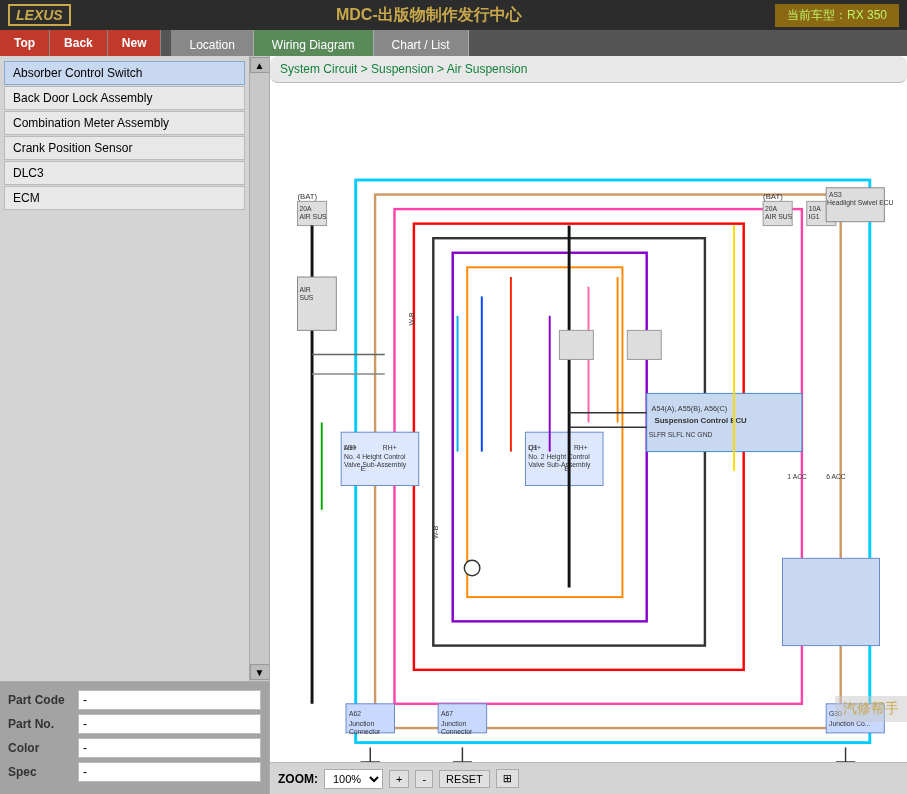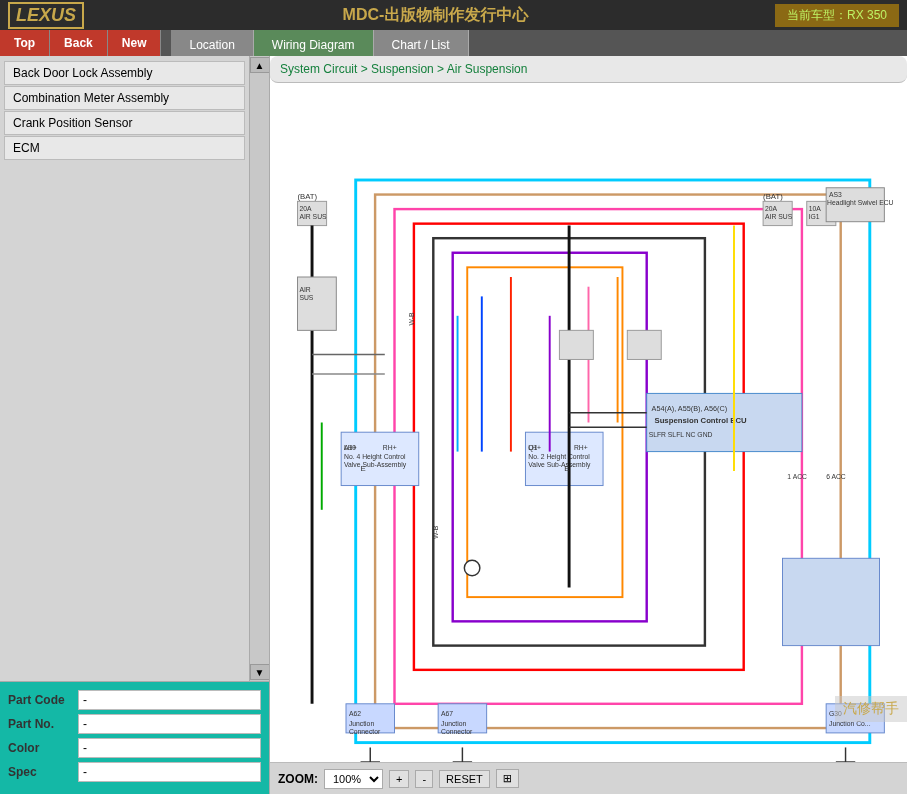--- a/index.html
+++ b/index.html
@@ -1,20 +1,20 @@
 <!DOCTYPE html>
 <html><head>
   <meta charset="utf-8">
   <style>
     * { box-sizing: border-box; margin: 0; padding: 0; }
     body { font-family: Arial, sans-serif; font-size: 12px; background: #c0c0c0; width: 907px; height: 794px; overflow: hidden; }
     
     
     #header { display: flex; align-items: center; background: #2c2c2c; height: 30px; padding: 0 8px; }
-    #lexus-logo { color: #c8a84b; font-style: italic; font-size: 18px; font-weight: bold; border: 2px solid #c8a84b; padding: 1px 6px; margin-right: 12px; }
+    #lexus-logo { color: #c8a84b; font-style: italic; font-size: 14px; font-weight: bold; border: 2px solid #c8a84b; padding: 1px 6px; margin-right: 12px; }
     #app-title { color: #c8a84b; font-size: 16px; font-weight: bold; flex: 1; text-align: center; }
     #car-info { background: #8b6914; color: #bef264; padding: 3px 12px; font-size: 12px; }
     
     
     #navbar { display: flex; background: #555; height: 26px; align-items: stretch; }
     .nav-btn { background: #c0392b; color: white; border: none; padding: 0 14px; cursor: pointer; font-size: 12px; font-weight: bold; border-right: 1px solid #888; }
     .nav-spacer { flex: 0 0 10px; background: #555; }
     .nav-tab { background: #888; color: white; border: none; padding: 8px 18px; cursor: pointer; font-size: 12px; border-right: 1px solid #aaa; }
     .nav-tab.active { background: #5a8a5a; }
     .nav-right { margin-left: auto; display: flex; }
@@ -23,21 +23,21 @@
     
     #main { display: flex; height: calc(794px - 56px); }
     
     
     #sidebar { width: 270px; background: #d4d4d4; display: flex; flex-direction: column; border-right: 1px solid #aaa; flex-shrink: 0; }
     #sidebar-list { flex: 1; overflow-y: auto; }
     .sidebar-item { background: #e8e8e8; border: 1px solid #bbb; margin: 1px 4px; padding: 4px 8px; cursor: pointer; font-size: 12px; }
     .sidebar-item.selected { background: #c8d8f0; border-color: #88aacc; }
     .scroll-arrow { background: #bbb; border: 1px solid #999; width: 20px; height: 16px; cursor: pointer; display: flex; align-items: center; justify-content: center; font-size: 10px; margin: 1px; }
     
-    #sidebar-properties { background: #14b8a6; border-top: 1px solid #aaa; padding: 8px; }
+    #sidebar-properties { background: #a3a3a3; border-top: 1px solid #aaa; padding: 8px; }
     .prop-row { display: flex; align-items: center; margin-bottom: 4px; font-size: 12px; }
     .prop-label { width: 70px; font-weight: bold; color: #333; }
     .prop-value { flex: 1; background: white; border: 1px solid #bbb; padding: 2px 4px; min-height: 18px; }
     
     
     #content { flex: 1; display: flex; flex-direction: column; background: white; overflow: hidden; }
     #breadcrumb { background: #e8e8e8; border-bottom: 1px solid #bbb; padding: 6px 10px; font-size: 12px; color: #15803d; border-radius: 8px; }
     #diagram-container { flex: 1; overflow: auto; background: white; position: relative; }
     #diagram-svg { width: 100%; height: 100%; }
     
@@ -72,23 +72,25 @@
   <button class="nav-tab active">Wiring Diagram</button>
   <button class="nav-tab">Chart / List</button>
 </div>
 
 <div id="main">
 
   <div id="sidebar">
     <div style="display:flex; flex:1; overflow:hidden;">
       <div id="sidebar-list" style="flex:1; overflow-y:auto; padding-top:4px;">
 
+      <div class="sidebar-item selected">Absorber Control Switch</div>
           <div class="sidebar-item">Back Door Lock Assembly</div>
           <div class="sidebar-item">Combination Meter Assembly</div>
           <div class="sidebar-item">Crank Position Sensor</div>
+          <div class="sidebar-item">DLC3</div>
           <div class="sidebar-item">ECM</div>
         </div>
       <div style="display:flex; flex-direction:column; align-items:center; background:#c8c8c8; width:20px; border-left:1px solid #aaa;">
         <div class="scroll-arrow">▲</div>
         <div style="flex:1; background:#c0c0c0;"></div>
         <div class="scroll-arrow">▼</div>
       </div>
     </div>
     <div id="sidebar-properties">
 

